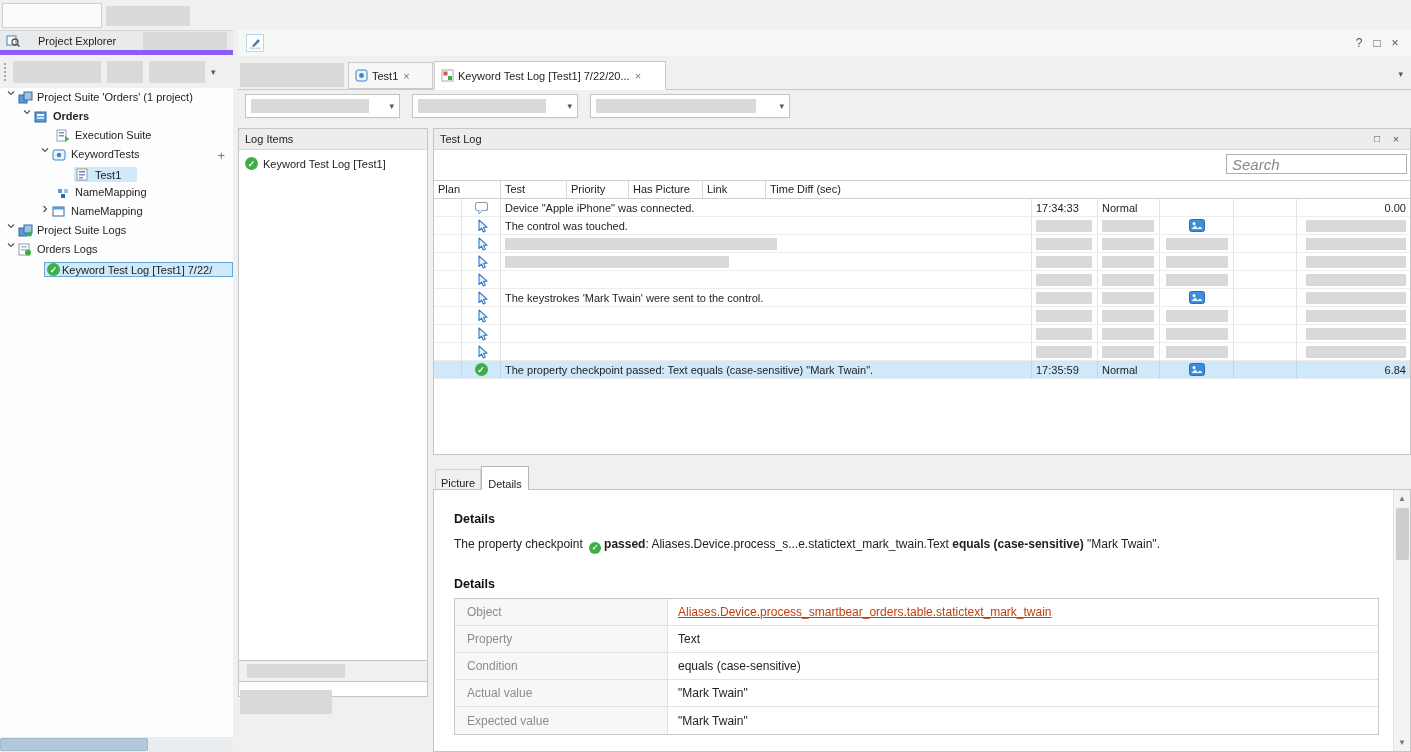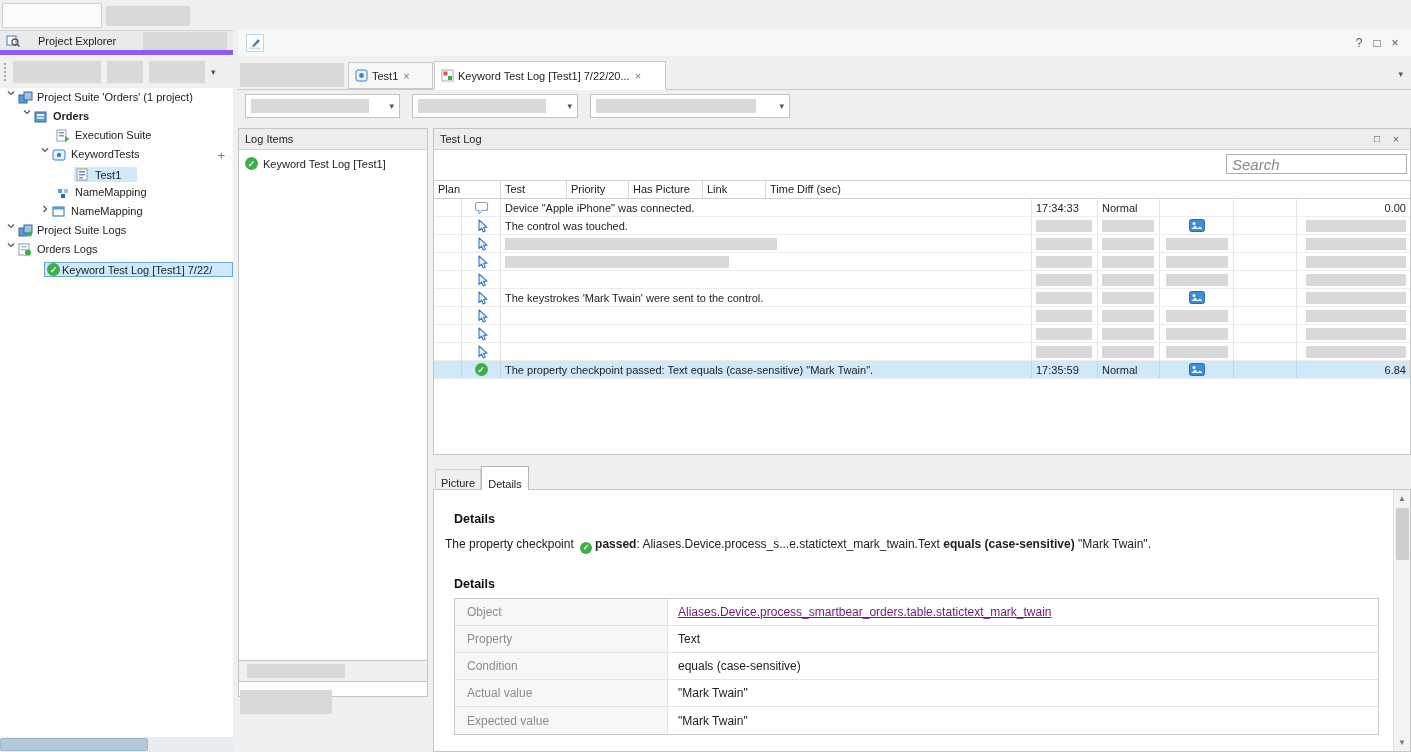--- a/index.html
+++ b/index.html
@@ -40,21 +40,21 @@
   
   .dtab{position:absolute;display:flex;align-items:flex-end;justify-content:center;font-size:11px;cursor:default}
   .dtab.inactive{background:#f0f0f0;border:1px solid #d4d4d4;height:21px;top:469px}
   .dtab.active{background:#fff;border:1px solid #b5b5b5;border-bottom:none;height:24px;top:466px;z-index:3}
   
   .dt{position:absolute;border:1px solid #c9c9c9;background:#fff}
   .dtrow{display:flex;height:27px;border-bottom:1px solid #e3e3e3}
   .dtrow:last-child{border-bottom:none}
   .dtlabel{width:213px;background:#f7f7f7;color:#8c8c8c;border-right:1px solid #e3e3e3;display:flex;align-items:center;padding-left:12px;font-size:12px}
   .dtvalue{flex:1;display:flex;align-items:center;padding-left:10px;font-size:12px;color:#222}
-  .link{color:#701a75;text-decoration:underline;cursor:pointer}
+  .link{color:#c2410c;text-decoration:underline;cursor:pointer}
   
   .sbv{position:absolute;width:17px;background:#f3f3f3;border-left:1px solid #e2e2e2}
   .sbbtn{height:17px;display:flex;align-items:center;justify-content:center;color:#767676;font-size:8px;cursor:default}
   .sbthumb{position:absolute;left:2px;width:13px;background:#cdcdcd;border-radius:2px}
   .search{position:absolute;display:flex;align-items:center;border:1px solid #b0b0b0;background:#fff;height:20px}
   .search input{flex:1;border:none;outline:none;font-family:"Liberation Sans",sans-serif;font-size:15px;padding:0 5px;background:transparent}
   .search input::placeholder{font-style:italic;color:#888}
   .smag{width:20px;border-left:1px solid #d5d5d5;display:flex;align-items:center;justify-content:center;height:100%}
   .hdg{font-weight:bold;font-size:12.5px;color:#111}
   .resline{font-size:12px;color:#222}
@@ -603,21 +603,21 @@
     <span>Picture</span>
   </div>
 <div class="dtab active" style="left:481px;width:48px">
     <span>Details</span>
   </div>
 
 <div class="panel" style="left:433px;top:489px;width:978px;height:263px">
 
   <div class="hdg abs" style="left:20px;top:22px">Details</div>
 
-  <div class="resline abs" style="left:11px;top:47px;right:30px">
+  <div class="resline abs" style="left:20px;top:47px;right:30px">
     <span>The property checkpoint </span><span class="chk" style="width:12px;height:12px;font-size:8px;margin:0 3px;vertical-align:-2px">
         <span>✓</span>
       </span><b>passed</b><span>: Aliases.Device.process_s...e.statictext_mark_twain.Text </span><b>equals (case-sensitive)</b><span> "Mark Twain".</span>
   </div>
 
   <div class="hdg abs" style="left:20px;top:87px">Details</div>
 
   <div class="dt" style="left:20px;top:108px;width:925px">
     <div class="dtrow">
       <div class="dtlabel">Object</div>

